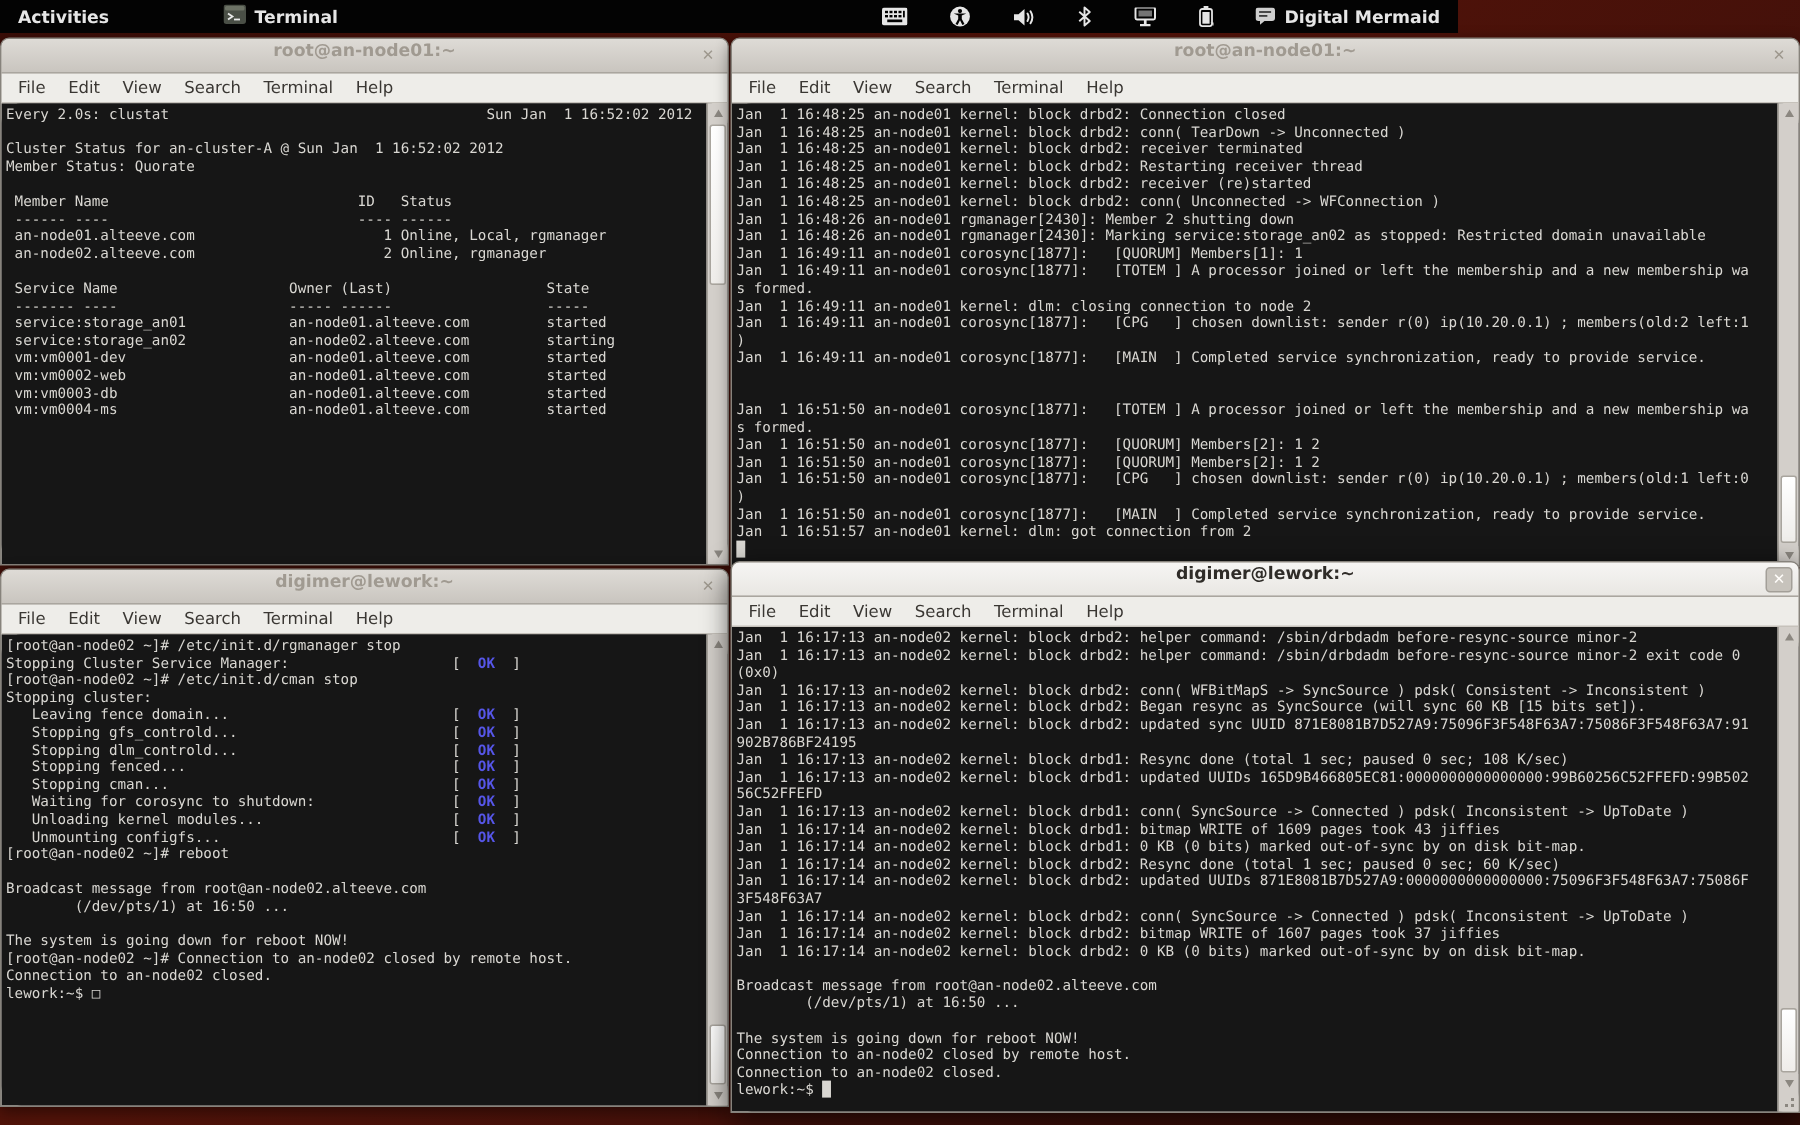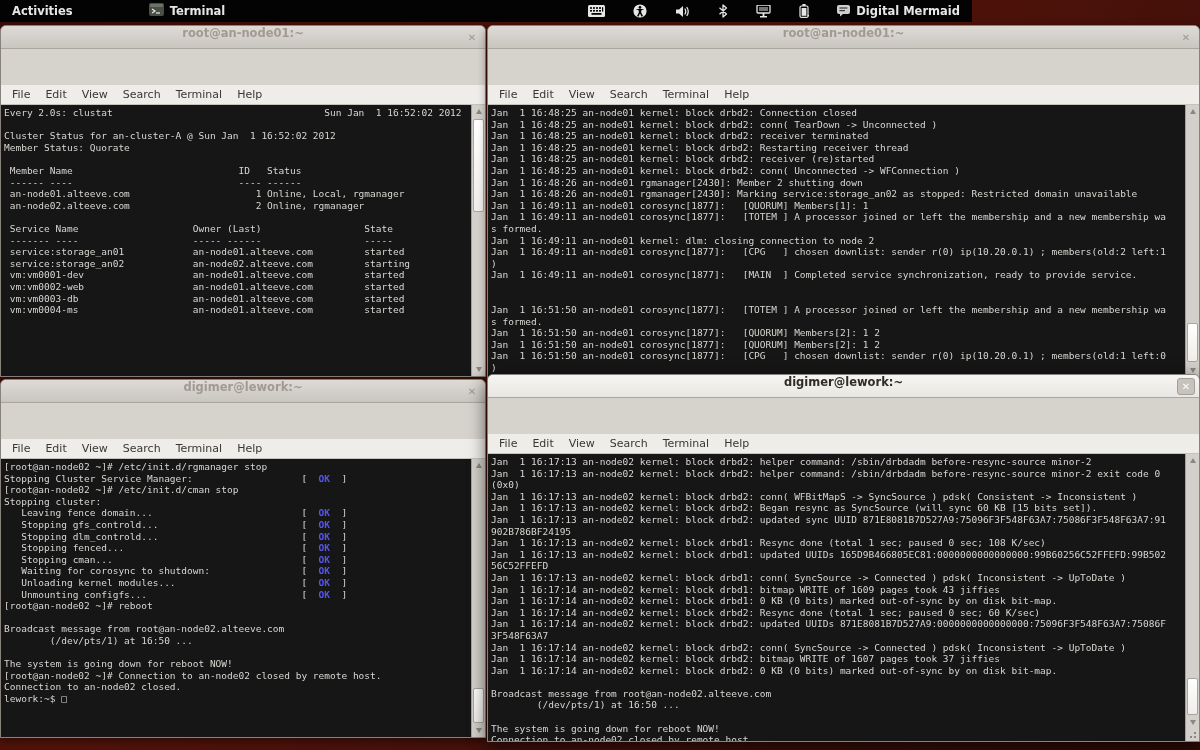--- a/index.html
+++ b/index.html
@@ -44,21 +44,21 @@
   }
   .titlebar .close {
     position:absolute; right:4px; top:3px; width:18px; height:17px;
     display:flex; align-items:center; justify-content:center;
     font-size:10px; font-weight:bold; color:#9d978d; border-radius:3px;
   }
   .window.focused .titlebar .close { background:#c7c3bc; color:#fffdfa; border:1px solid #a39f98; }
   .menubar {
     height:20px; flex:0 0 20px; background:#eeede9; border-bottom:1px solid #c6c2bb;
     display:flex; align-items:center; gap:15px; padding-left:11px;
-    font-size:11px; color:#3a3733;margin-top:36px;
+    font-size:11px; color:#3a3733;
   }
   .winbody { flex:1; display:flex; min-height:0; background:#161616;border-radius:13px; }
   pre.term {
     flex:1; overflow:hidden;
     font-family:"DejaVu Sans Mono","Liberation Mono",monospace;
     font-size:9.5px; line-height:11.6px;
     color:#d9d7d2; background:#161616;
     padding:2px 0 0 3px; white-space:pre;
   }
   pre.term .ok { color:#5656e8;font-weight:bold; }

